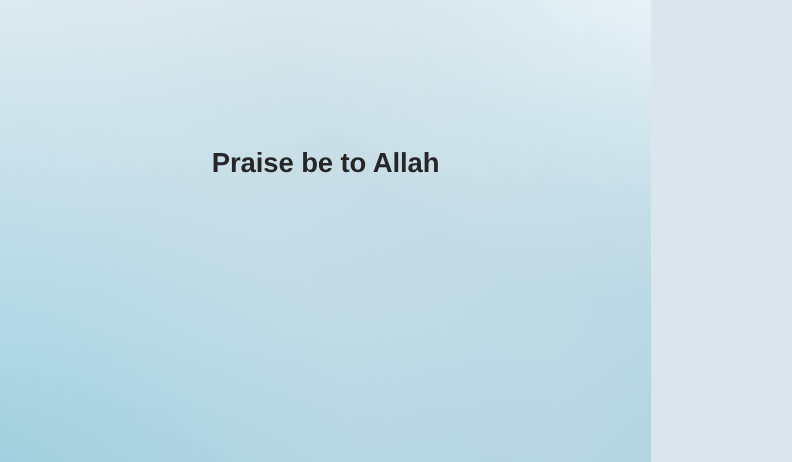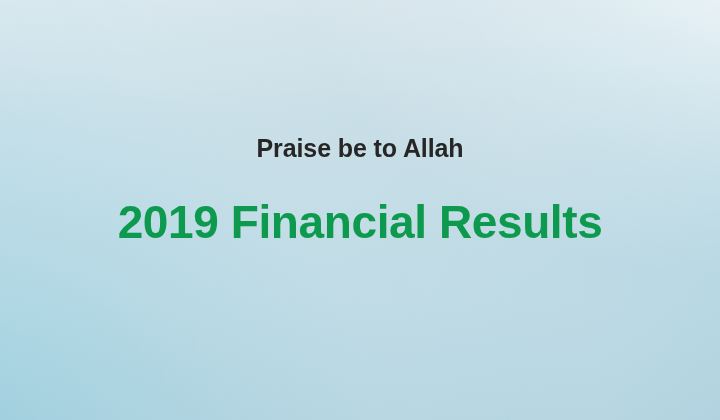--- a/index.html
+++ b/index.html
@@ -12,21 +12,21 @@
     width: 720px;
     height: 420px;
     overflow: hidden;
     font-family: "Liberation Sans", sans-serif;
     background: #dbe6ec;
   }
 
   
   .slide {
     position: relative;
-    width: 720px;
+    width: 592px;
     height: 420px;
     overflow: hidden;
     background: #cfe0e8;
   }
 
   
   .slide-bg-base {
     position: absolute;
     inset: 0;
     background: linear-gradient(
@@ -126,17 +126,16 @@
 
   <div class="slide-bg-base"></div>
   <div class="slide-bg-bloom"></div>
   <div class="slide-bg-highlight"></div>
   <div class="slide-bg-sheen"></div>
 
   <div class="slide-content">
 
     <div class="subtitle">Praise be to Allah</div>
 
-    <div class="title">2019 Financial Results</div>
 
   </div>
 
 </div>
 
 </body></html>

